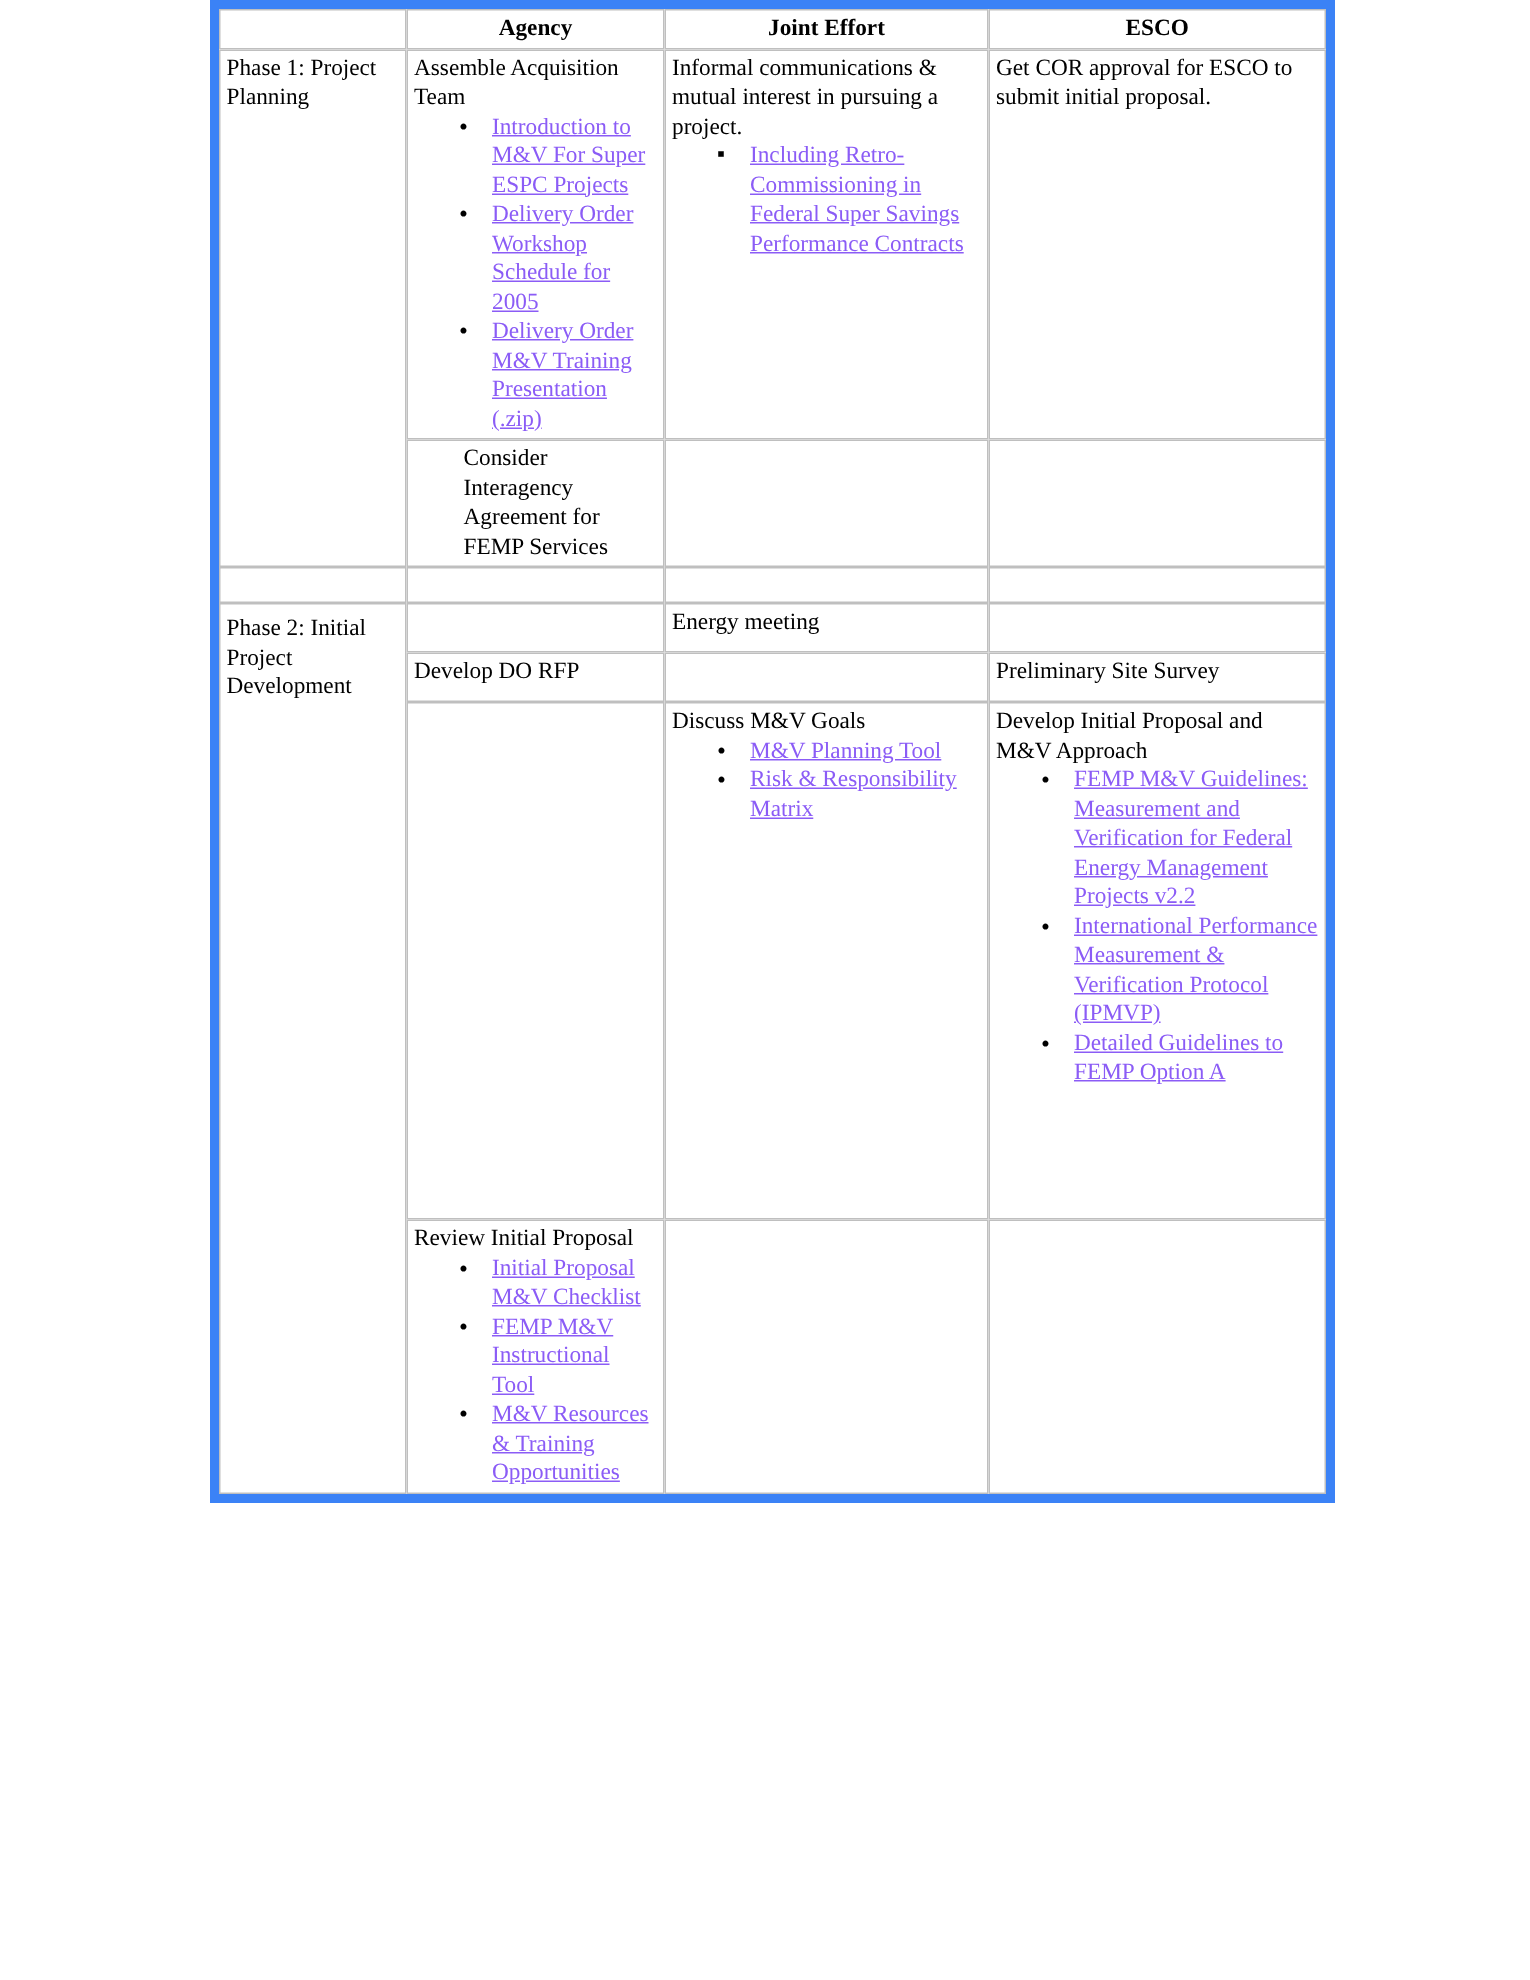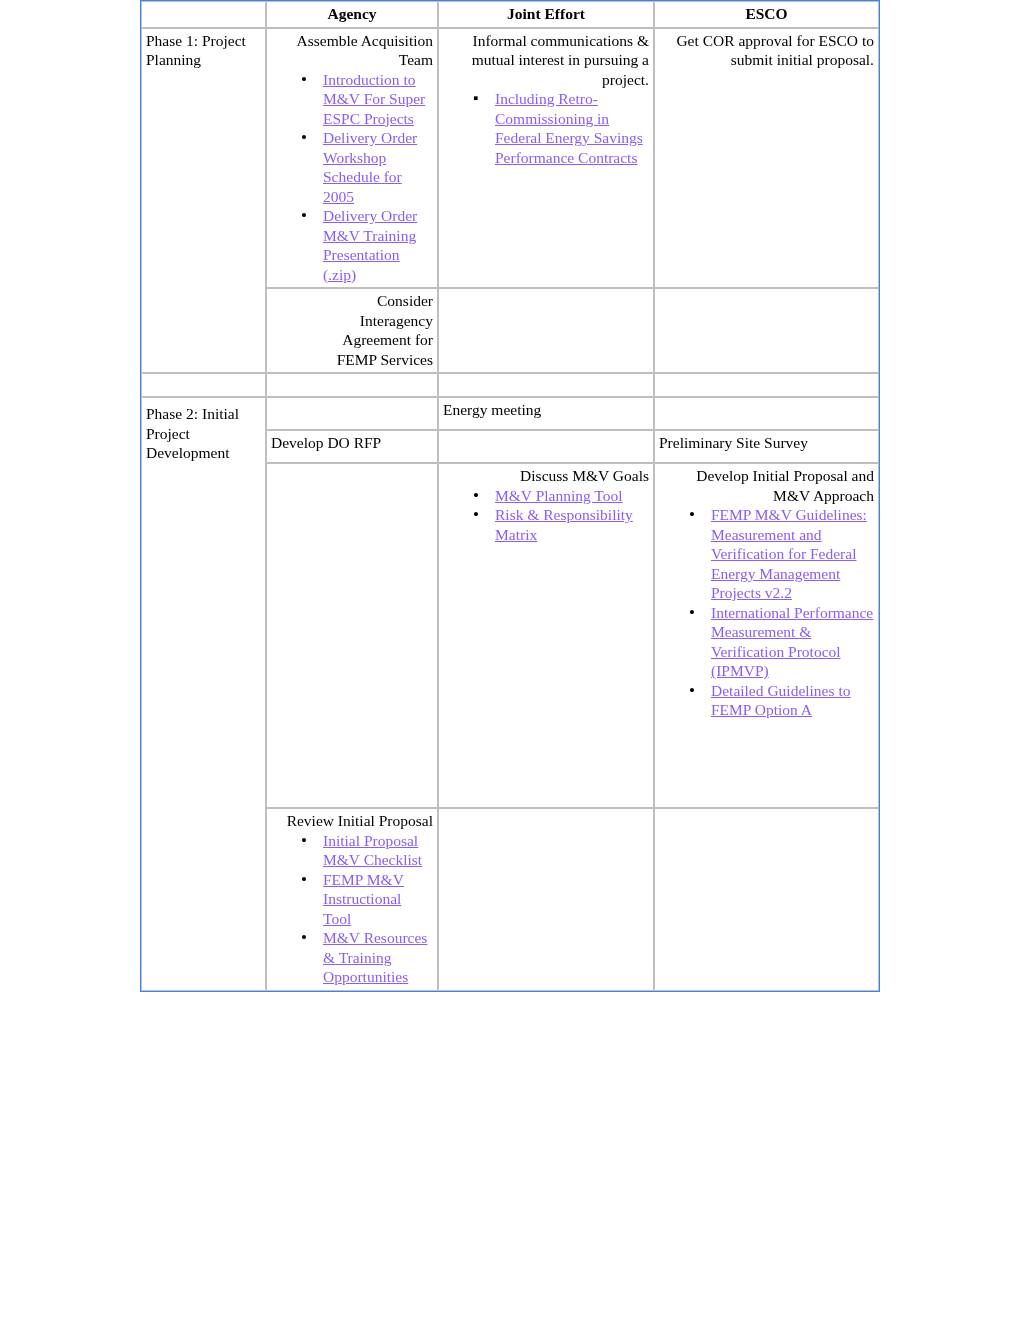--- a/index.html
+++ b/index.html
@@ -47,21 +47,21 @@
     margin: 4px 0 5px 5px;
   }
 
   
   table.process-map {
     border-collapse: separate;
     border-spacing: 0;
     width: 740px;
     margin-left: 140px;
     table-layout: fixed;
-    border: 1px solid #3b82f6;
+    border: 6px solid #3b82f6;
   }
 
   table.process-map td {
     vertical-align: top;
     font-size: 15.5px;
     line-height: 1.26;
     padding: 2px 4px 3px 4px;
     border: 1px solid #bfbfbf;
     background: #ffffff;
     word-wrap: break-word;
@@ -120,21 +120,21 @@
     content: "\25AA";
     font-size: 15px;
     top: 0px;
   }
 
   a.lnk, .lnk {
     color: #8b5cf6;
     text-decoration: underline;
   }
 
-  .plain { display: block; text-align: right; }
+  .plain { display: block; }
 
   
   tr.spacer td { height: 22px; padding: 0; }
 
   
   tr.p1r1 td { height: 242px; }
   tr.p1r2 td { height: 62px; padding-left: 37px; }
   tr.p2r1 td { height: 26px; }
   tr.p2r2 td { height: 26px; }
   tr.p2r3 td { height: 338px; }
@@ -170,21 +170,21 @@
           <ul class="bul">
             <li><span class="lnk">Introduction to M&amp;V For Super ESPC Projects</span></li>
             <li><span class="lnk">Delivery Order Workshop Schedule for 2005</span></li>
             <li><span class="lnk">Delivery Order M&amp;V Training Presentation (.zip)</span></li>
           </ul>
         </td>
 
         <td class="cyan">
           <span class="plain">Informal communications &amp; mutual interest in pursuing a project.</span>
           <ul class="bul sq">
-            <li><span class="lnk">Including Retro-Commissioning in Federal Energy Savings Performance Contracts</span></li>
+            <li><span class="lnk">Including Retro-Commissioning in Federal Super Savings Performance Contracts</span></li>
           </ul>
         </td>
 
         <td>
           <span class="plain">Get COR approval for ESCO to submit initial proposal.</span>
         </td>
       </tr>
 
       <tr class="p1r2">
         <td>

